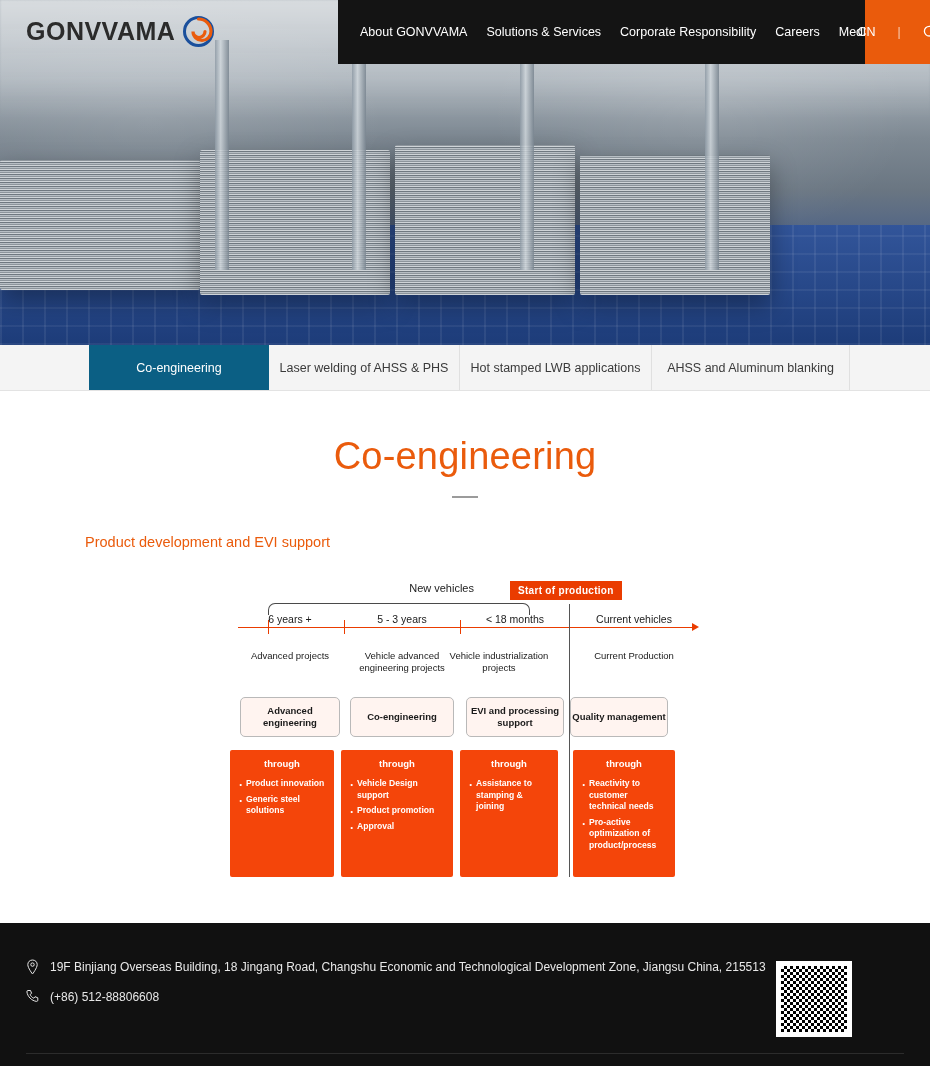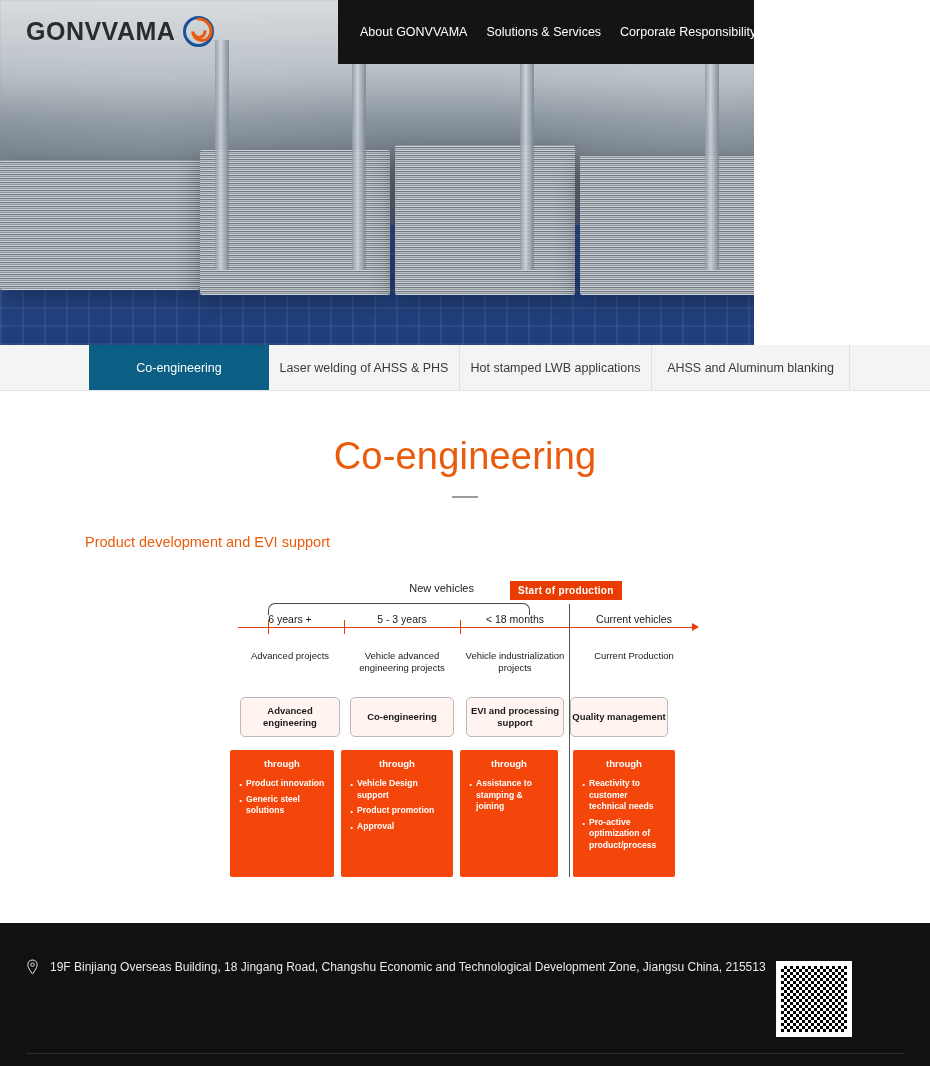--- a/index.html
+++ b/index.html
@@ -7,21 +7,21 @@
     width: 930px;
     background: #ffffff;
     font-family: "Liberation Sans", sans-serif;
     color: #333;
   }
   .page { width: 930px; position: relative; overflow: hidden; }
 
   
   .hero {
     position: relative;
-    width: 754px;
+    width: 930px;
     height: 345px;
     overflow: hidden;
     background: #4a5560;
   }
   .hero-bg-layer {
     position: absolute; inset: 0;
     background:
       radial-gradient(ellipse 340px 180px at 150px 120px, rgba(255,255,255,0.10), transparent 70%),
       radial-gradient(ellipse 300px 200px at 700px 110px, rgba(255,255,255,0.12), transparent 70%),
       linear-gradient(180deg, #b9c0c6 0%, #a7b0b8 22%, #7d8892 40%, #6a7682 55%, #3d5788 78%, #21407c 100%);
@@ -274,21 +274,21 @@
       <div class="tick" style="left:114px;"></div>
       <div class="tick" style="left:230px;"></div>
 
       <div class="axis-label" style="left:8px; width:104px;">6 years  +</div>
       <div class="axis-label" style="left:116px; width:112px;">5 - 3 years</div>
       <div class="axis-label" style="left:232px; width:106px;">&lt; 18 months</div>
       <div class="axis-label" style="left:344px; width:120px;">Current vehicles</div>
 
       <div class="col-head" style="left:8px; width:104px;">Advanced projects</div>
       <div class="col-head" style="left:116px; width:112px;">Vehicle advanced engineering projects</div>
-      <div class="col-head" style="left:232px; width:106px;">Vehicle industrialization projects</div>
+      <div class="col-head" style="left:216px; width:106px;">Vehicle industrialization projects</div>
       <div class="col-head" style="left:344px; width:120px;">Current Production</div>
 
       <div class="box-out" style="left:10px; width:100px;">Advanced engineering</div>
       <div class="box-out" style="left:120px; width:104px;">Co-engineering</div>
       <div class="box-out" style="left:236px; width:98px;">EVI and processing support</div>
       <div class="box-out" style="left:340px; width:98px;">Quality management</div>
 
       <div class="box-red" style="left:0px; width:104px; height:127px;">
         <div class="through">through</div>
         <ul>
@@ -328,20 +328,28 @@
       <div class="f-left">
         <div class="f-line">
           <span class="f-icon">
             <svg width="13" height="16" viewBox="0 0 13 16">
               <path d="M6.5 1 C3.8 1 1.8 3 1.8 5.6 C1.8 9 6.5 15 6.5 15 C6.5 15 11.2 9 11.2 5.6 C11.2 3 9.2 1 6.5 1 Z" fill="none" stroke="#e8e8e8" stroke-width="1"></path>
               <circle cx="6.5" cy="5.6" r="1.7" fill="none" stroke="#e8e8e8" stroke-width="1"></circle>
             </svg>
           </span>
           <span>19F Binjiang Overseas Building, 18 Jingang Road, Changshu Economic and Technological Development Zone, Jiangsu China, 215513</span>
         </div>
+        <div class="f-line">
+          <span class="f-icon">
+            <svg width="13" height="14" viewBox="0 0 13 14">
+              <path d="M2 1.5 L4.5 1.5 L5.6 4.3 L4.1 5.5 C4.9 7.3 6 8.4 7.8 9.2 L9 7.7 L11.8 8.8 L11.8 11.3 C11.8 12 11.2 12.5 10.5 12.4 C5.7 11.8 1.5 7.6 0.9 2.8 C0.8 2.1 1.3 1.5 2 1.5 Z" fill="none" stroke="#e8e8e8" stroke-width="1"></path>
+            </svg>
+          </span>
+          <span>(+86) 512-88806608</span>
+        </div>
       </div>
       <div class="qr">
         <div class="qr-inner"></div>
       </div>
     </div>
 
     <div class="f-divider"></div>
 
     <div class="f-bottom">
       

